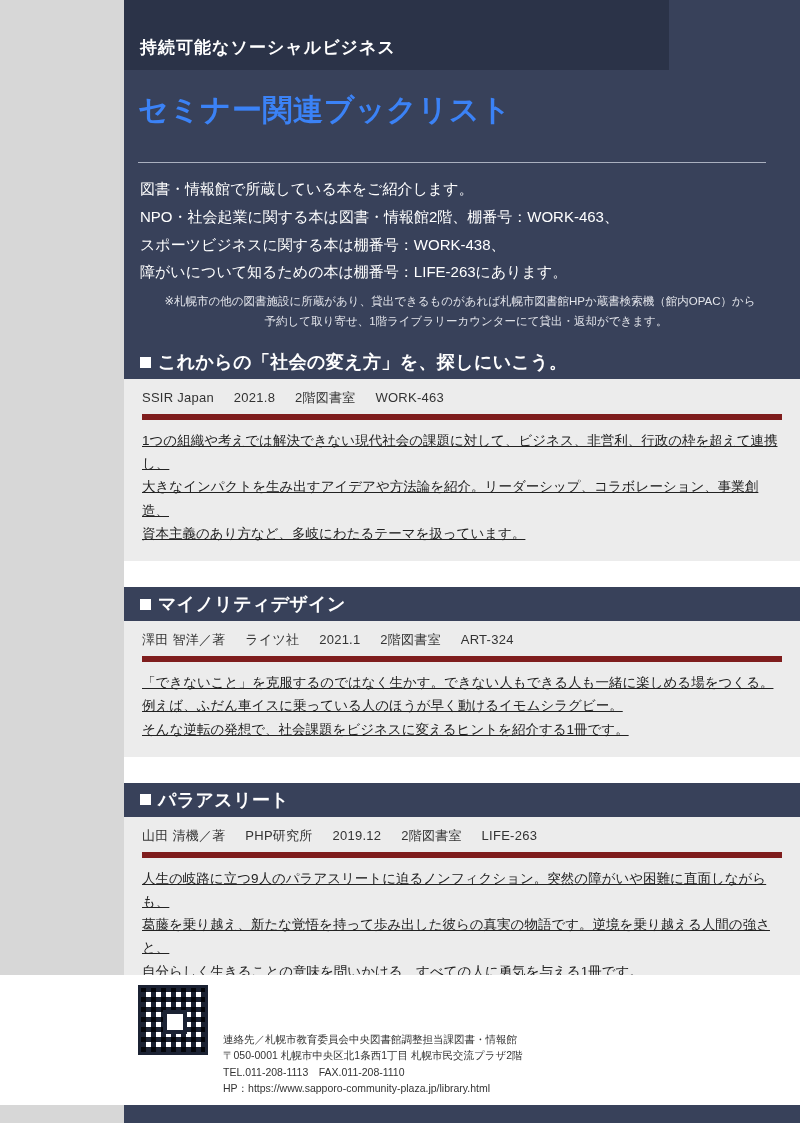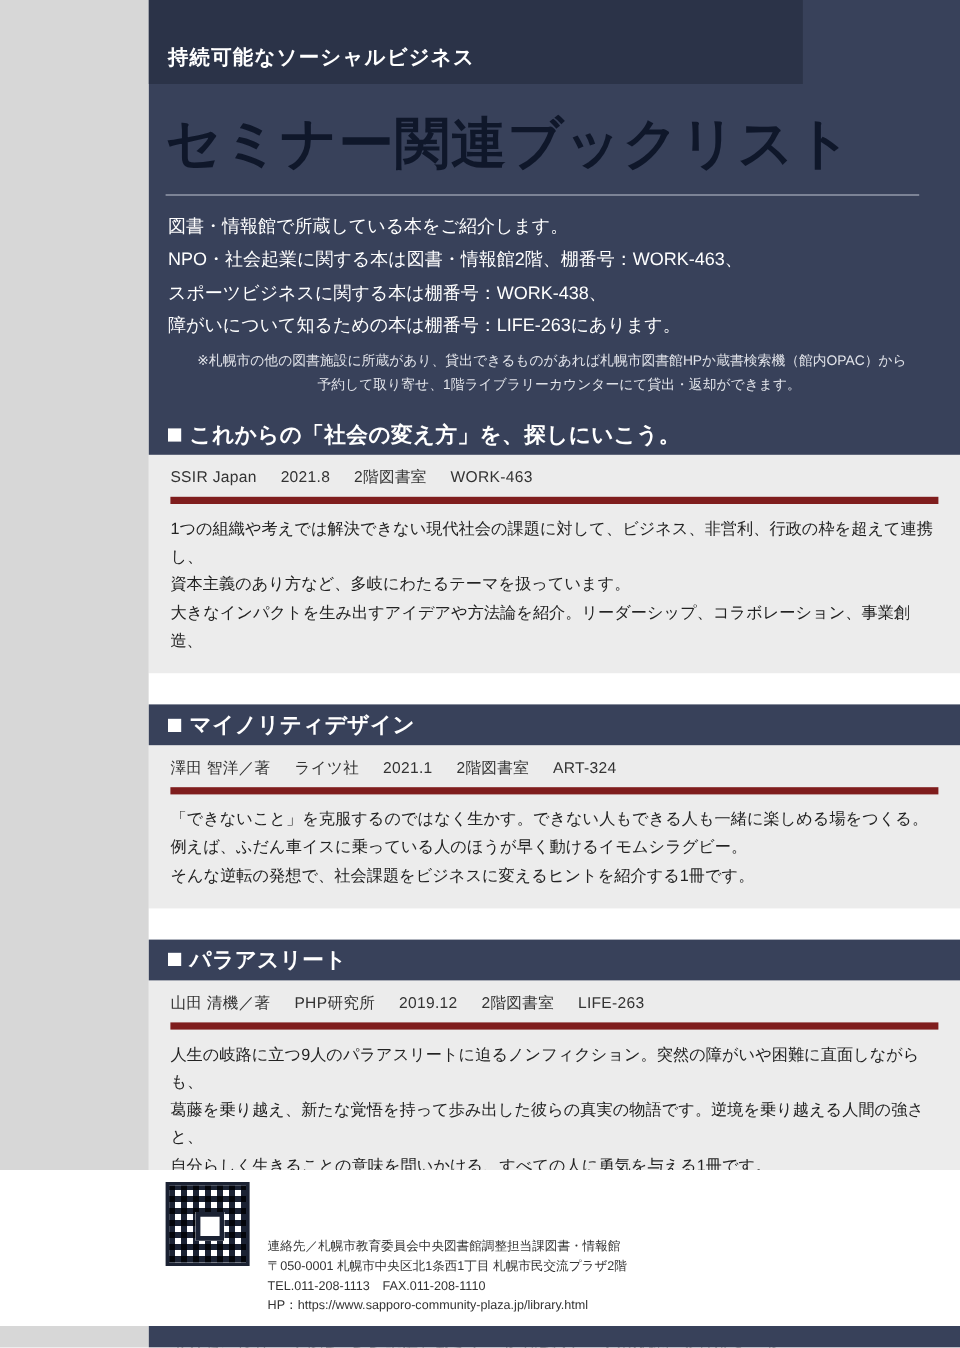--- a/index.html
+++ b/index.html
@@ -59,23 +59,23 @@
     position: absolute;
     left: 140px; top: 36px;
     font-size: 17px;
     font-weight: bold;
     color: #ffffff;
     letter-spacing: 0.06em;
   }
   .header-title {
     position: absolute;
     left: 138px; top: 92px;
-    font-size: 46px;
+    font-size: 30px;
     font-weight: bold;
-    color: #0f172a;
+    color: #3b82f6;
     letter-spacing: 0.02em;
     line-height: 1.2;
   }
   .header-rule {
     position: absolute;
     left: 138px; top: 162px;
     width: 628px;
     height: 1px;
     background: #aab0bf;
   }
@@ -150,20 +150,21 @@
     padding-bottom: 7px;
     border-bottom: 6px solid #7f1d1d;
     letter-spacing: 0.02em;
   }
   .entry-meta span { margin-right: 16px; }
   .entry-desc {
     margin-top: 9px;
     font-size: 13.5px;
     line-height: 1.72;
     color: #222;
+    text-decoration: underline;
   }
   .gap { height: 26px; background: #ffffff; margin-left: 124px; width: 676px; }
   .gap-wide { height: 30px; background: #ffffff; margin-left: 124px; width: 676px; }
 
   
   .footer {
     position: absolute;
     left: 0;
     top: 975px;
     width: 800px;
@@ -259,22 +260,22 @@
       </div>
       <div class="entry-body">
         <div class="entry-meta">
           <span>SSIR Japan</span>
           <span>2021.8</span>
           <span>2階図書室</span>
           <span>WORK-463</span>
         </div>
         <div class="entry-desc">
           <div>1つの組織や考えでは解決できない現代社会の課題に対して、ビジネス、非営利、行政の枠を超えて連携し、</div>
+          <div>大きなインパクトを生み出すアイデアや方法論を紹介。リーダーシップ、コラボレーション、事業創造、</div>
           <div>資本主義のあり方など、多岐にわたるテーマを扱っています。</div>
-          <div>大きなインパクトを生み出すアイデアや方法論を紹介。リーダーシップ、コラボレーション、事業創造、</div>
         </div>
       </div>
     </div>
 
     <div class="gap"></div>
 
     <div class="entry">
       <div class="entry-title-bar">
         <span class="sq"></span>
         <span class="t">マイノリティデザイン</span>

